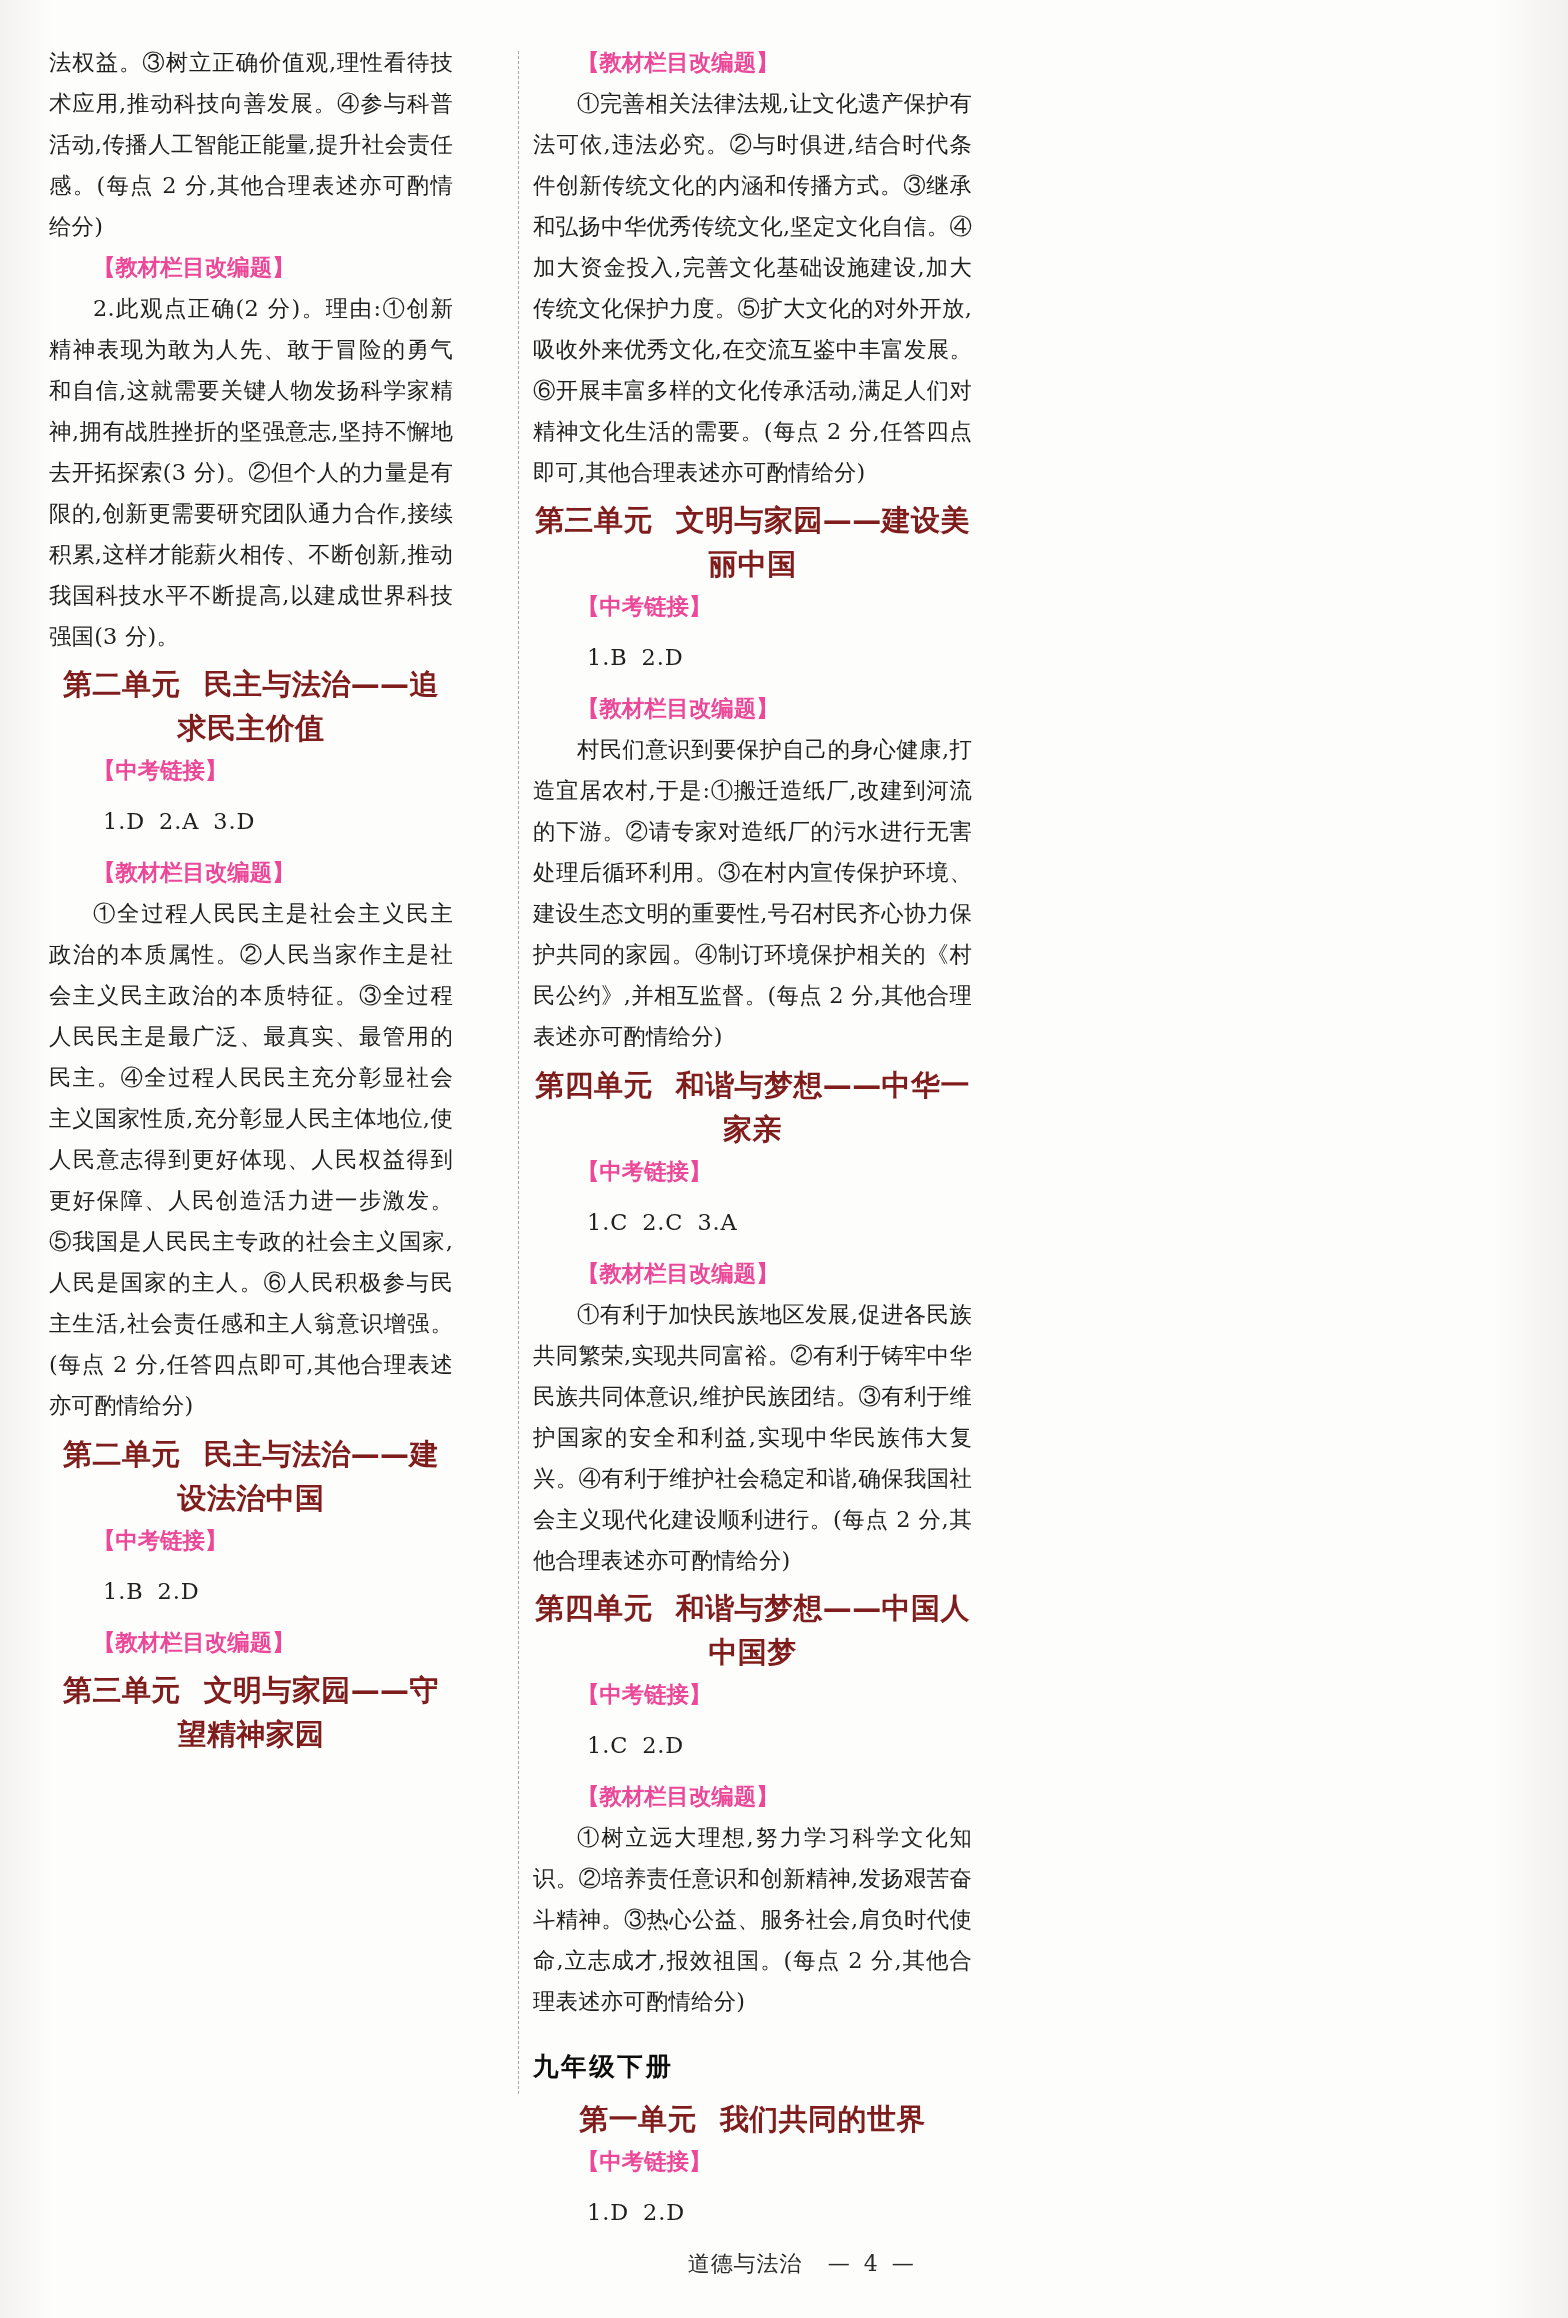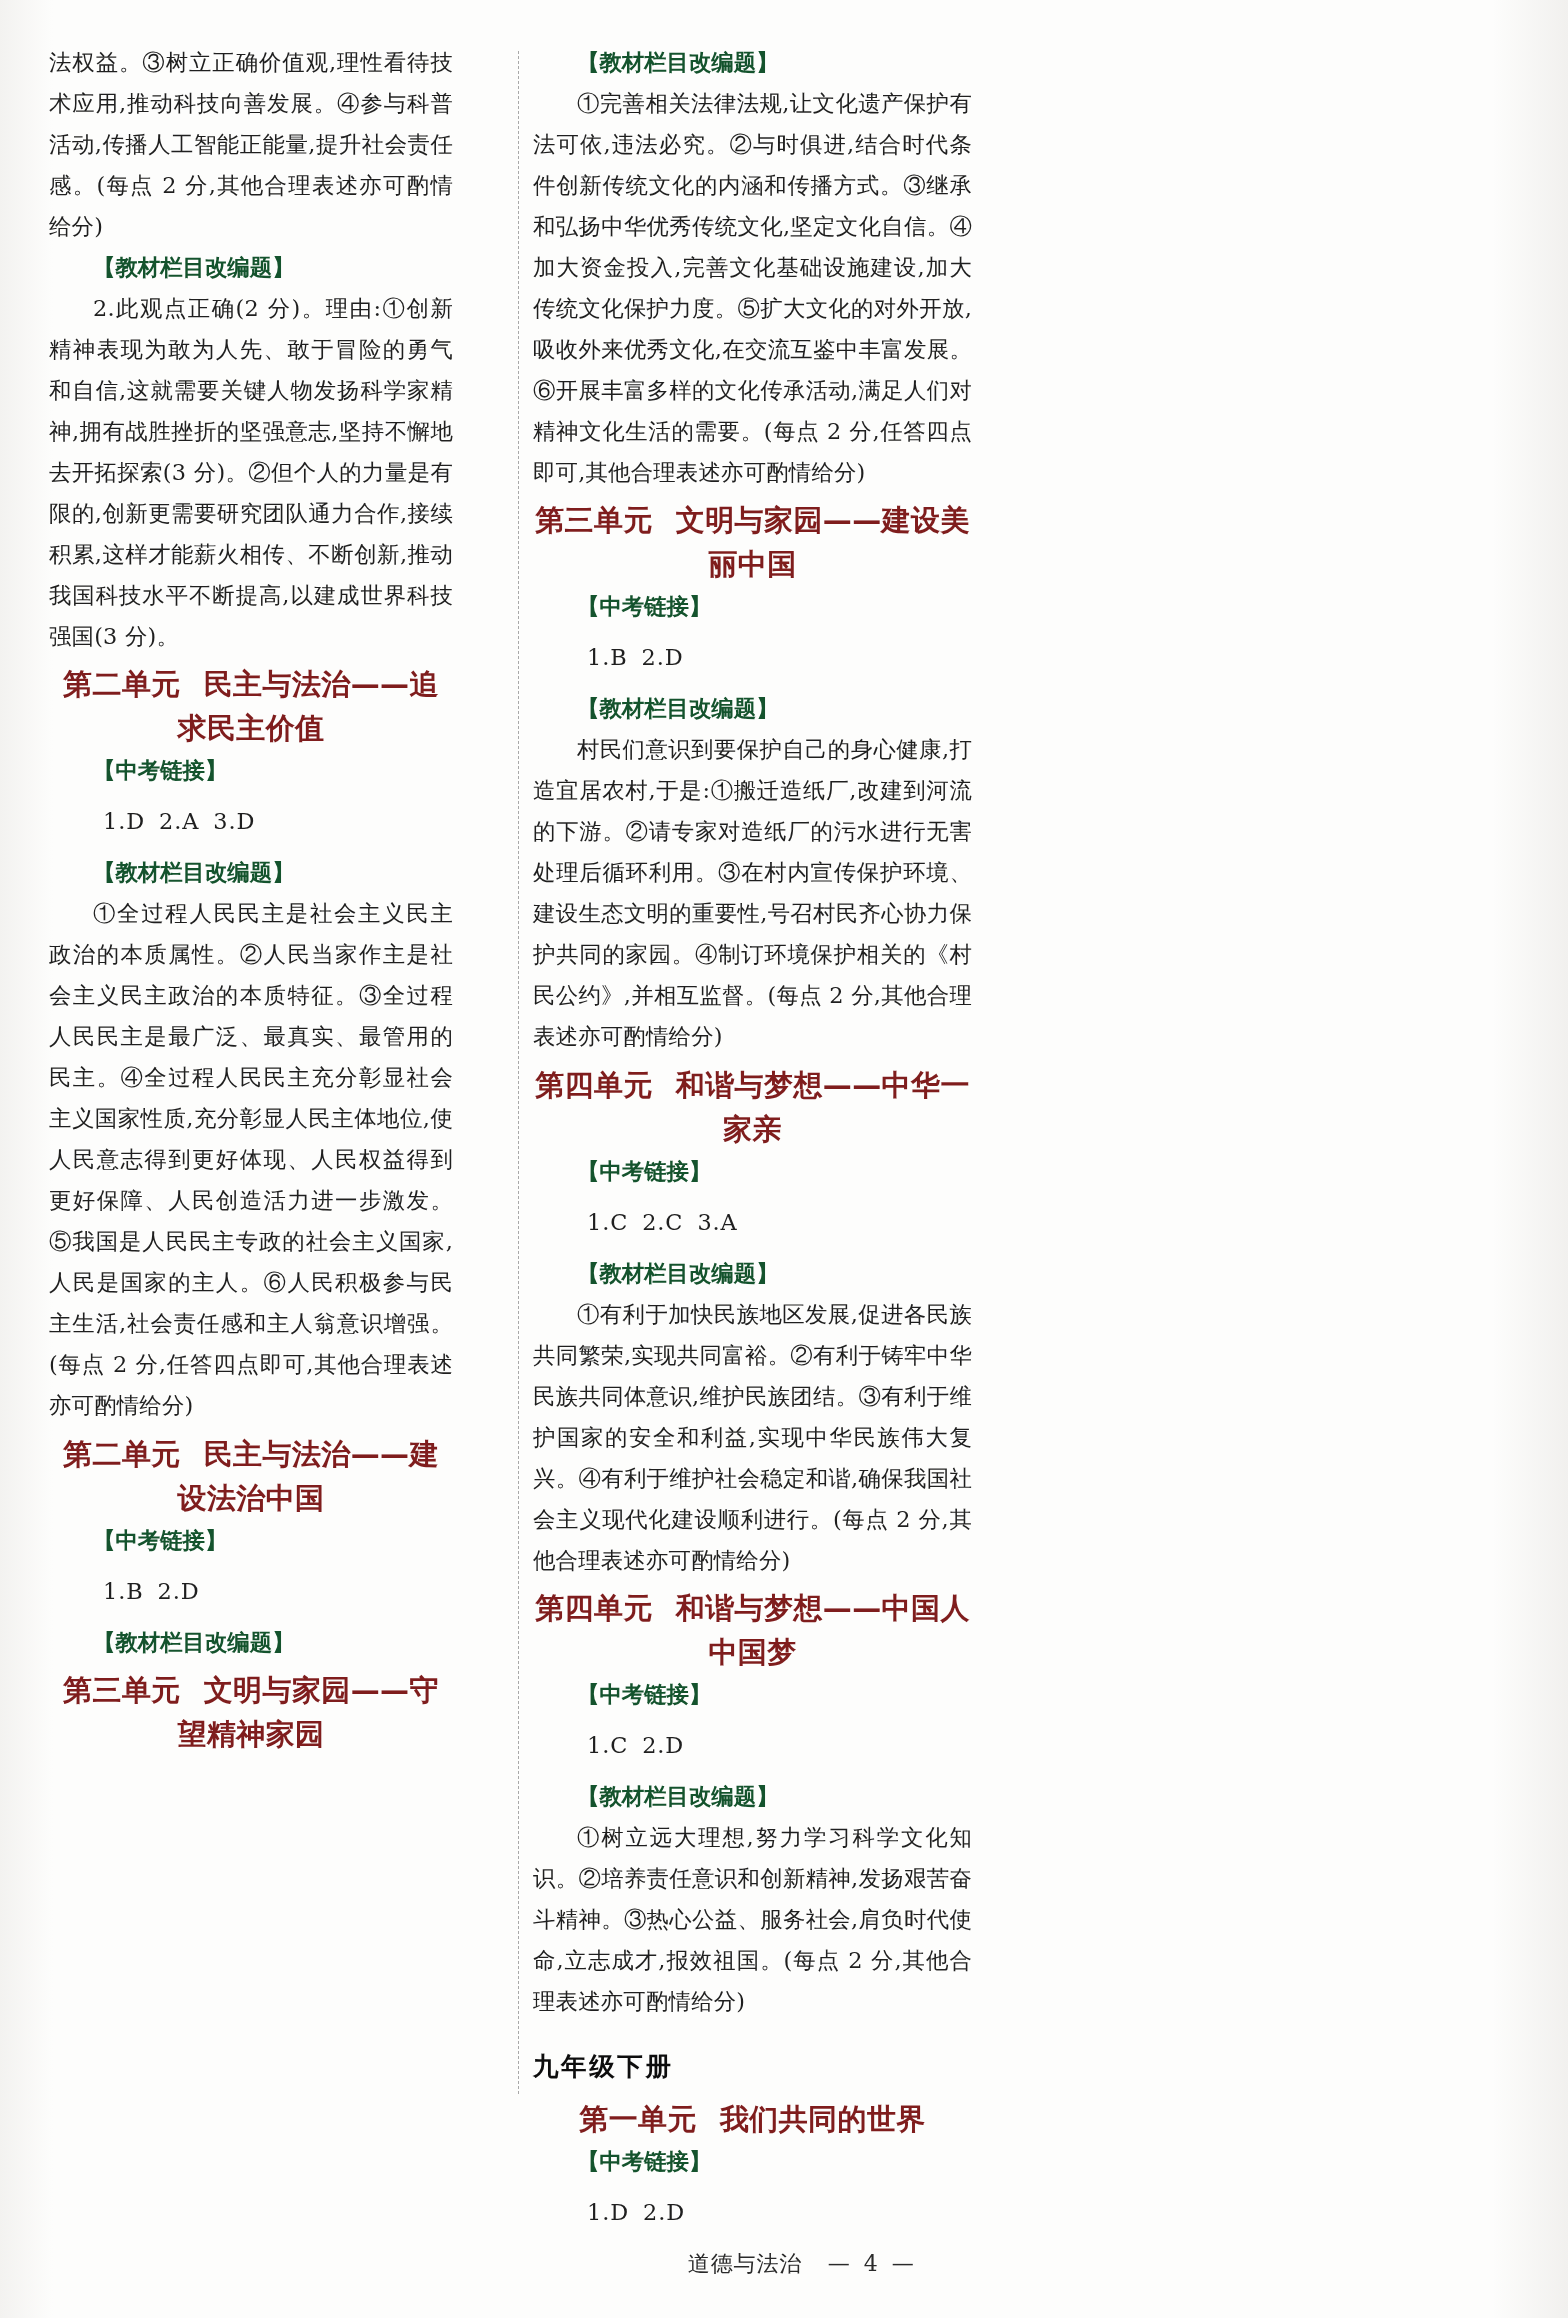--- a/index.html
+++ b/index.html
@@ -53,21 +53,21 @@
   }
   p.body.ind{text-indent:44px;}
   .bracket{
     margin:0;
     font-size:22.4px;
     line-height:41px;
     font-weight:bold;
     font-family:"DejaVu Sans","Liberation Sans",sans-serif;
     text-indent:44px;
     letter-spacing:0px;
-    color:#14532d;
+    color:#ec4899;
   }
   .ans{
     margin:10px;
     font-size:22.4px;
     line-height:41px;
     text-indent:44px;
     letter-spacing:0.9px;
     color:#1f1f1f;
   }
   .ans .gap{display:inline-block;width:14px;}

